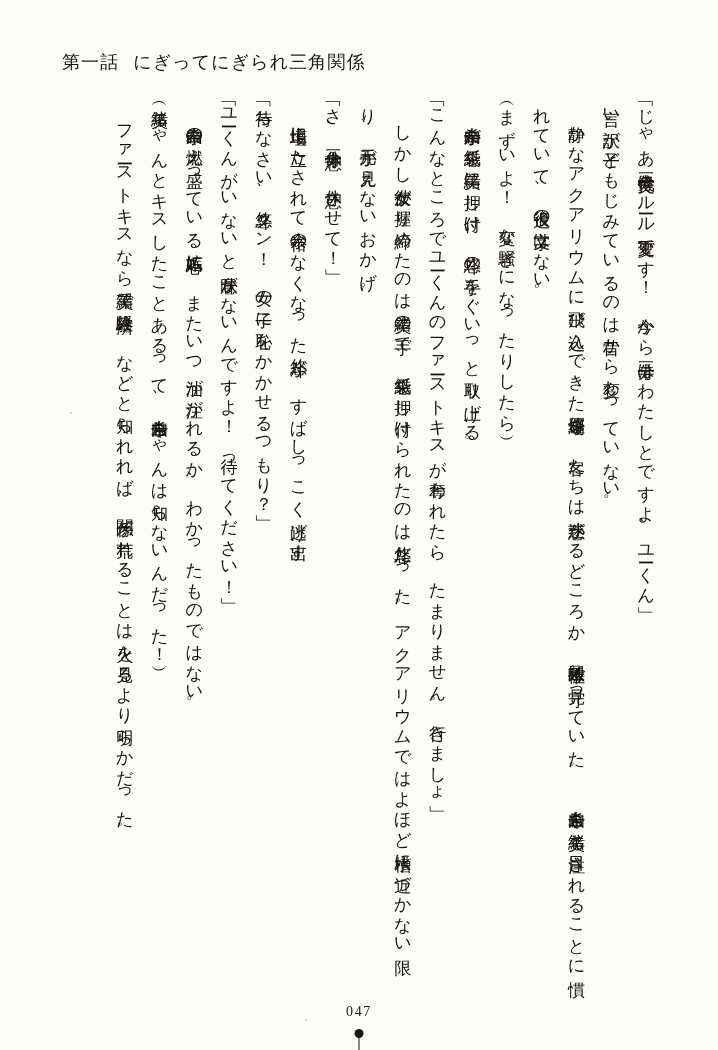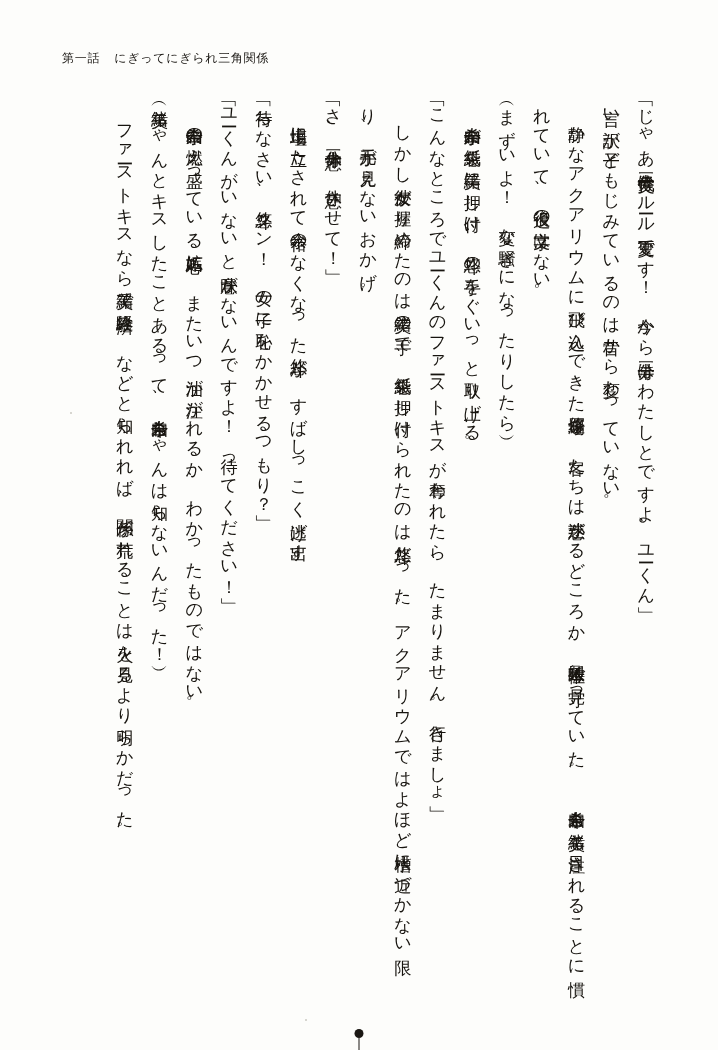--- a/index.html
+++ b/index.html
@@ -20,21 +20,21 @@
     position: absolute;
     inset: 0;
     background: #fdfdfb;
   }
 
   
   .running-head {
     position: absolute;
     top: 50px;
     left: 62px;
-    font-size: 12px;
+    font-size: 18px;
     letter-spacing: 0.06em;
     color: #1a1713;
     white-space: nowrap;
   }
   .running-head .chapter-no {
     margin-right: 14px;
   }
 
   
   .body-text {
@@ -123,18 +123,19 @@
     <p class="indent">しかし彼女が握り締めたのは美緒の手で、紙袋を押し付けられたのは悠斗だった。アクアリウムではよほど水槽に近づかない限り、手元が見えないおかげ。</p>
     <p>「さ、三十分休憩！　休憩させて！」</p>
     <p class="indent">土壇場に立たされて余裕のなくなった悠斗が、すばしっこく逃げ出す。</p>
     <p>「待ちなさい、悠斗クン！　女の子に恥をかかせるつもり？」</p>
     <p>「ユーくんがいないと意味がないんですよ！　待ってください！」</p>
     <p class="indent">由希奈の燃え盛っている嫉妬心に、またいつ油が注がれるか、わかったものではない。</p>
     <p>（美緒ちゃんとキスしたことあるって、由希奈ちゃんは知らないんだった！）</p>
     <p class="indent">ファーストキスなら美緒で経験済み、などと知られれば、関係が荒れることは火を見るより明らかだった。</p>
   </div>
 
+  <div class="folio">047</div>
   <div class="footer-mark"></div>
   <div class="footer-rule"></div>
 
   <div class="speck s1"></div>
   <div class="speck s2"></div>
 </div>
 
 </body></html>

